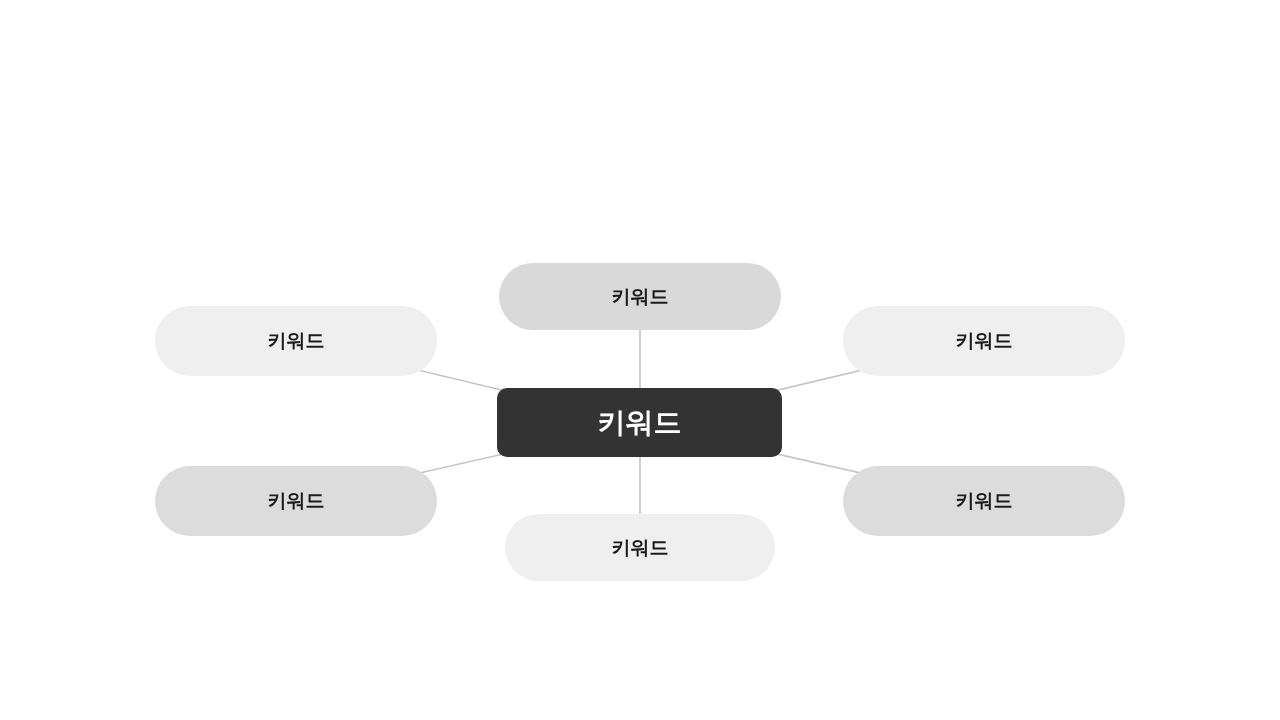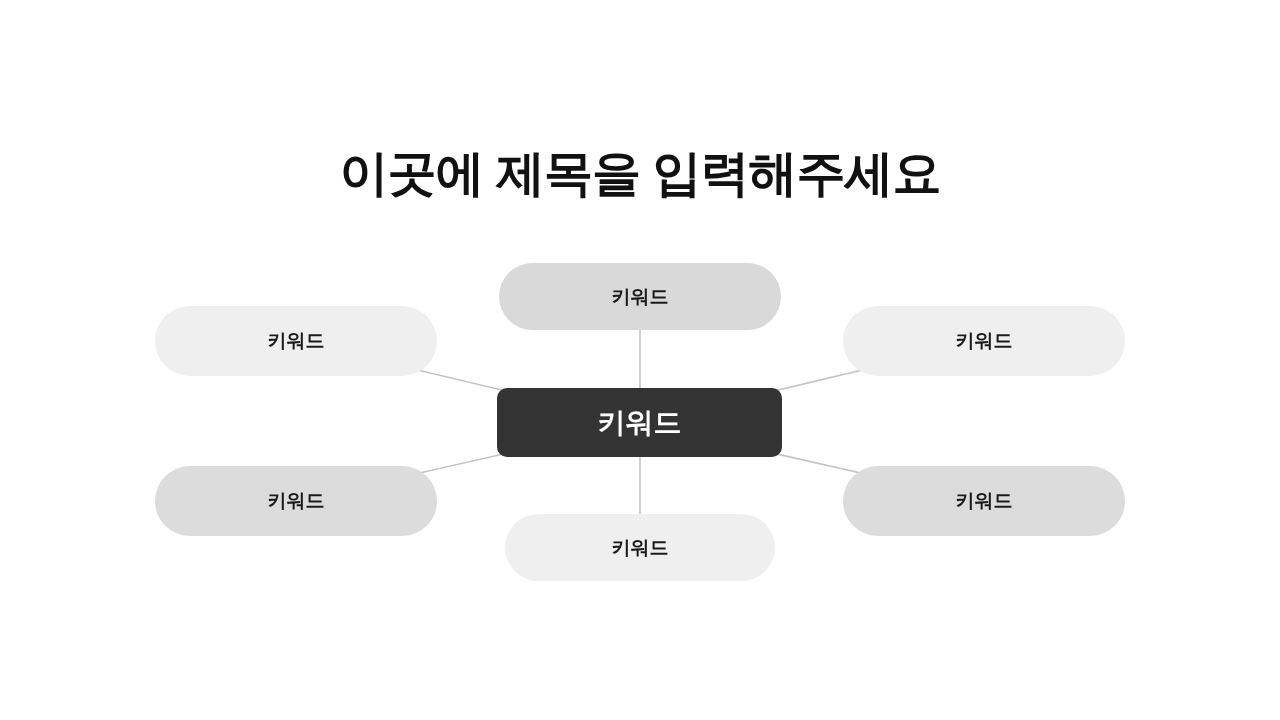--- a/index.html
+++ b/index.html
@@ -62,21 +62,20 @@
   .node-upper-right{ left: 843px; top: 306px; width: 282px; height: 70px; }
   .node-lower-left { left: 155px; top: 466px; width: 282px; height: 70px; }
   .node-lower-right{ left: 843px; top: 466px; width: 282px; height: 70px; }
   .node-bottom     { left: 505px; top: 514px; width: 270px; height: 67px; }
 </style>
 </head>
 <body>
 
 <div class="canvas">
 
-  <div class="title" style="color: rgb(17, 17, 17);">이곳에 제목을 입력해주세요</div>
 
   <svg class="connectors" viewBox="0 0 1280 720" xmlns="http://www.w3.org/2000/svg">
     <line x1="640" y1="423" x2="640" y2="297" stroke="#c4c4c4"></line>
     <line x1="640" y1="423" x2="296" y2="341" stroke="#c4c4c4"></line>
     <line x1="640" y1="423" x2="984" y2="341" stroke="#c4c4c4"></line>
     <line x1="640" y1="423" x2="296" y2="501" stroke="#c4c4c4"></line>
     <line x1="640" y1="423" x2="984" y2="501" stroke="#c4c4c4"></line>
     <line x1="640" y1="423" x2="640" y2="548" stroke="#c4c4c4"></line>
   </svg>
 

